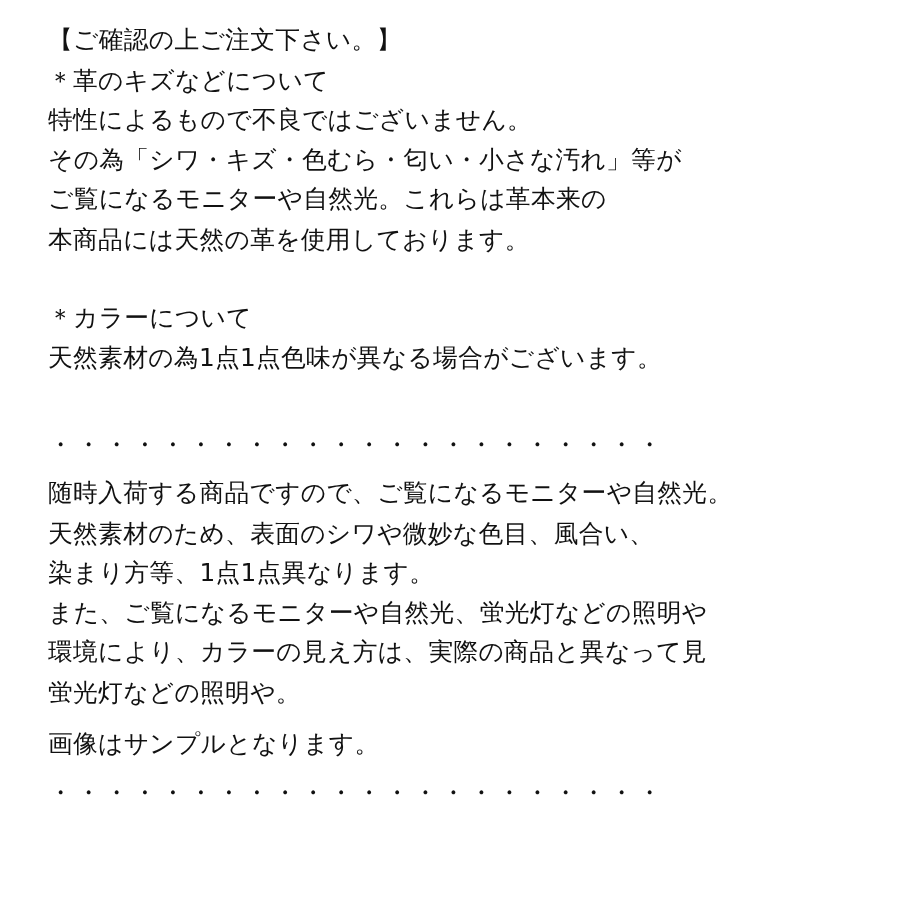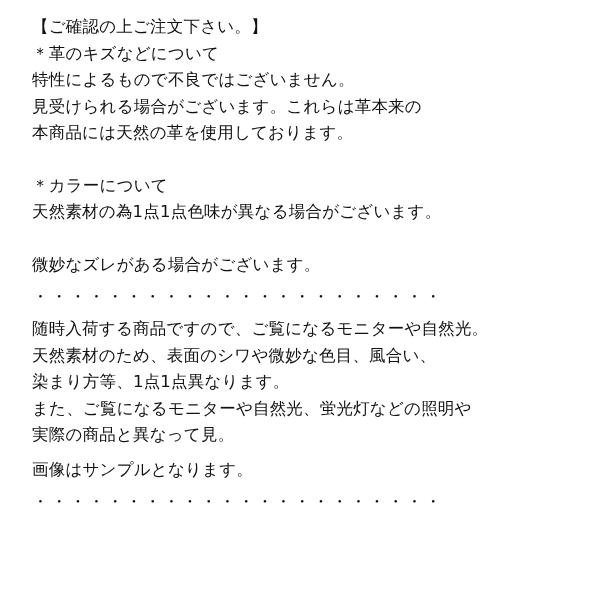--- a/index.html
+++ b/index.html
@@ -49,41 +49,42 @@
 </style>
 </head>
 <body>
 
 <div class="page">
 
   <div class="line heading">【ご確認の上ご注文下さい。】</div>
 
   <div class="line">＊革のキズなどについて</div>
   <div class="line">特性によるもので不良ではございません。</div>
-  <div class="line">見受けられる場合がございます。これらは革本来の</div>
+  <div class="line">その為「シワ・キズ・色むら・匂い・小さな汚れ」等が</div>
+  <div class="line">ご覧になるモニターや自然光。これらは革本来の</div>
   <div class="line">本商品には天然の革を使用しております。</div>
 
   <div class="spacer"></div>
 
   <div class="line">＊カラーについて</div>
   <div class="line">天然素材の為1点1点色味が異なる場合がございます。</div>
 
   <div class="spacer"></div>
 
-  <div class="line">微妙なズレがある場合がございます。</div>
 
   <div class="spacer-sm"></div>
   <div class="dots">・・・・・・・・・・・・・・・・・・・・・・</div>
   <div class="spacer-sm"></div>
 
   <div class="line">随時入荷する商品ですので、ご覧になるモニターや自然光。</div>
   <div class="line">天然素材のため、表面のシワや微妙な色目、風合い、</div>
   <div class="line">染まり方等、1点1点異なります。</div>
   <div class="line">また、ご覧になるモニターや自然光、蛍光灯などの照明や</div>
-  <div class="line">実際の商品と異なって見。</div>
+  <div class="line">環境により、カラーの見え方は、実際の商品と異なって見</div>
+  <div class="line">蛍光灯などの照明や。</div>
 
   <div class="spacer-sm"></div>
   <div class="line">画像はサンプルとなります。</div>
 
   <div class="spacer-sm"></div>
   <div class="dots">・・・・・・・・・・・・・・・・・・・・・・</div>
 
 </div>
 
 </body></html>

